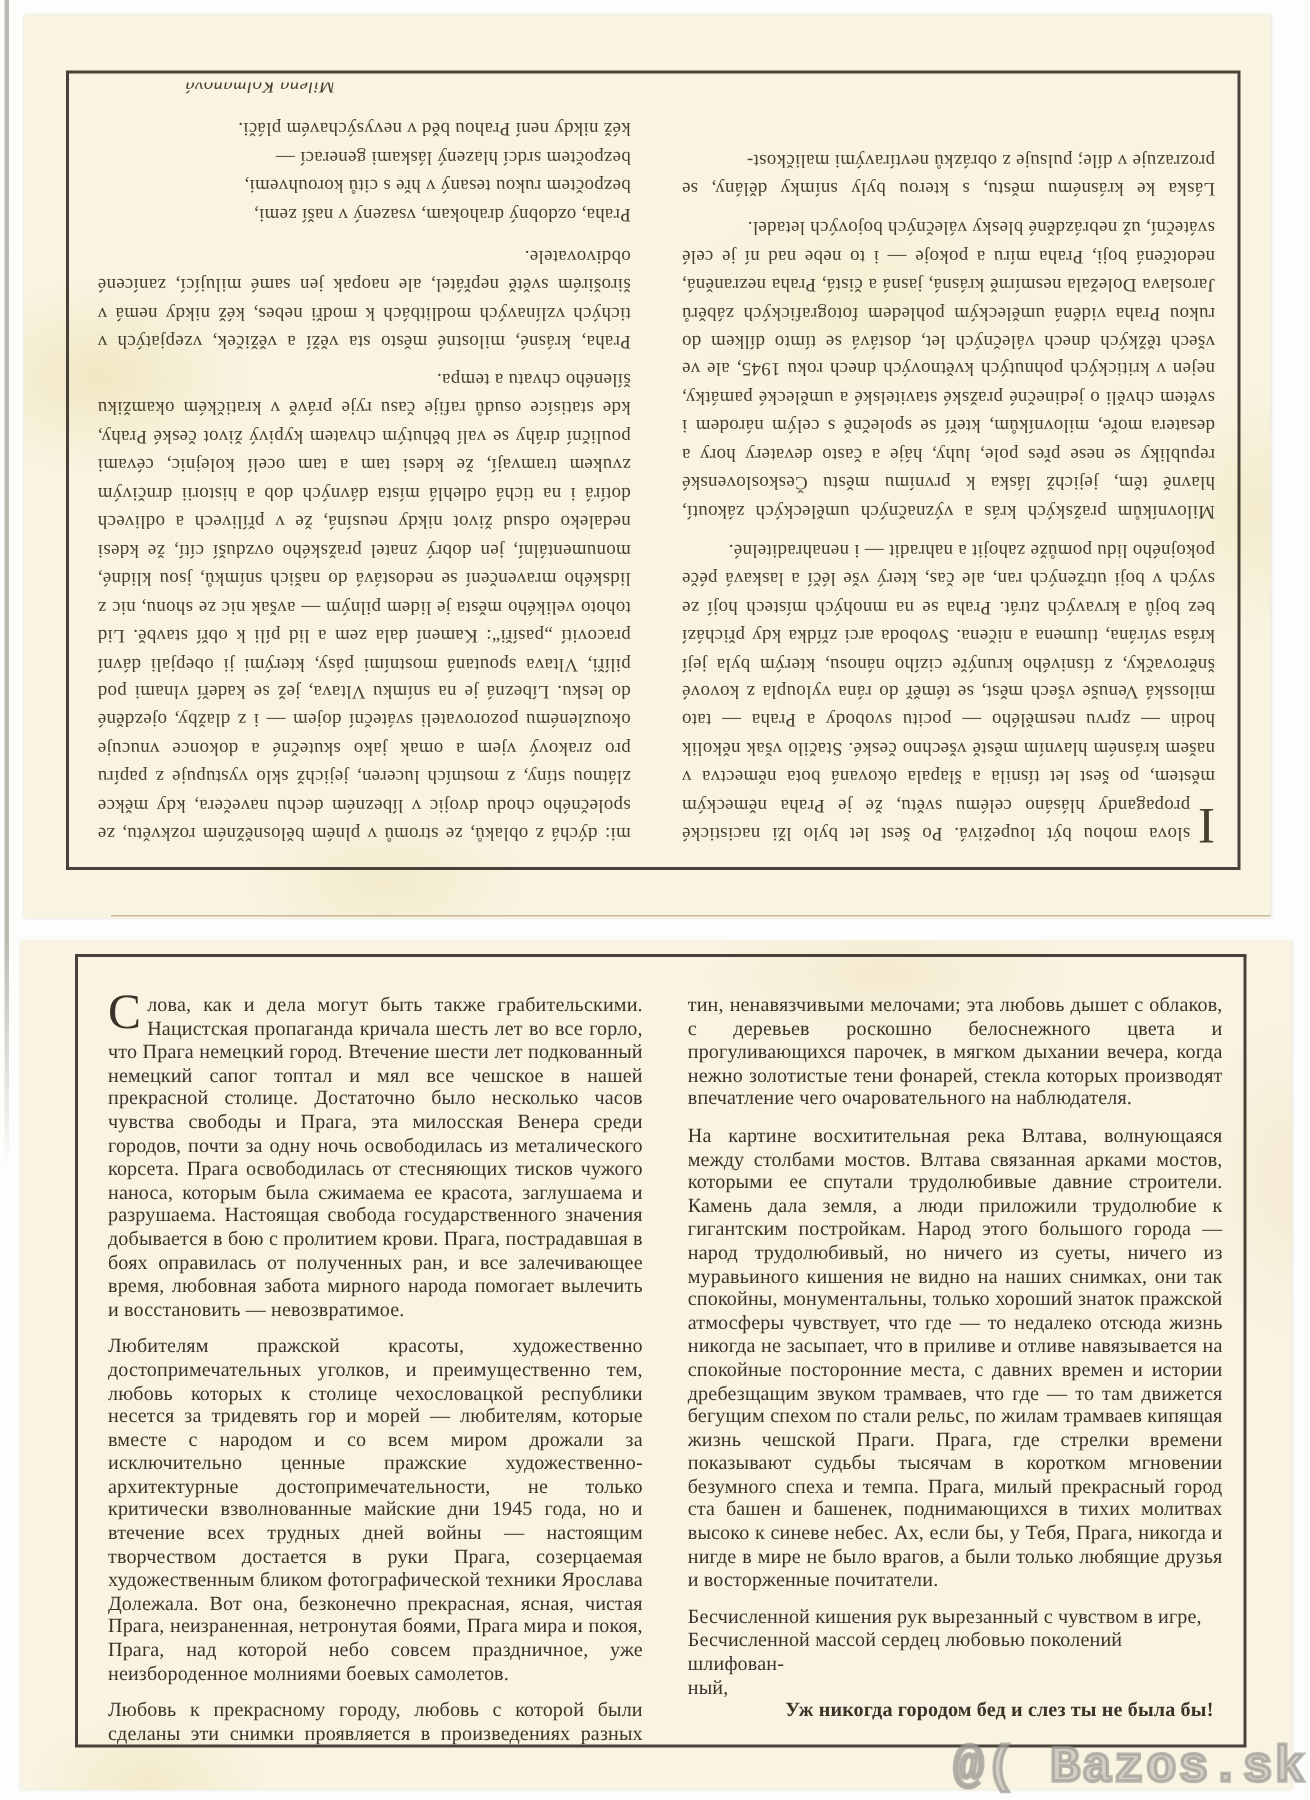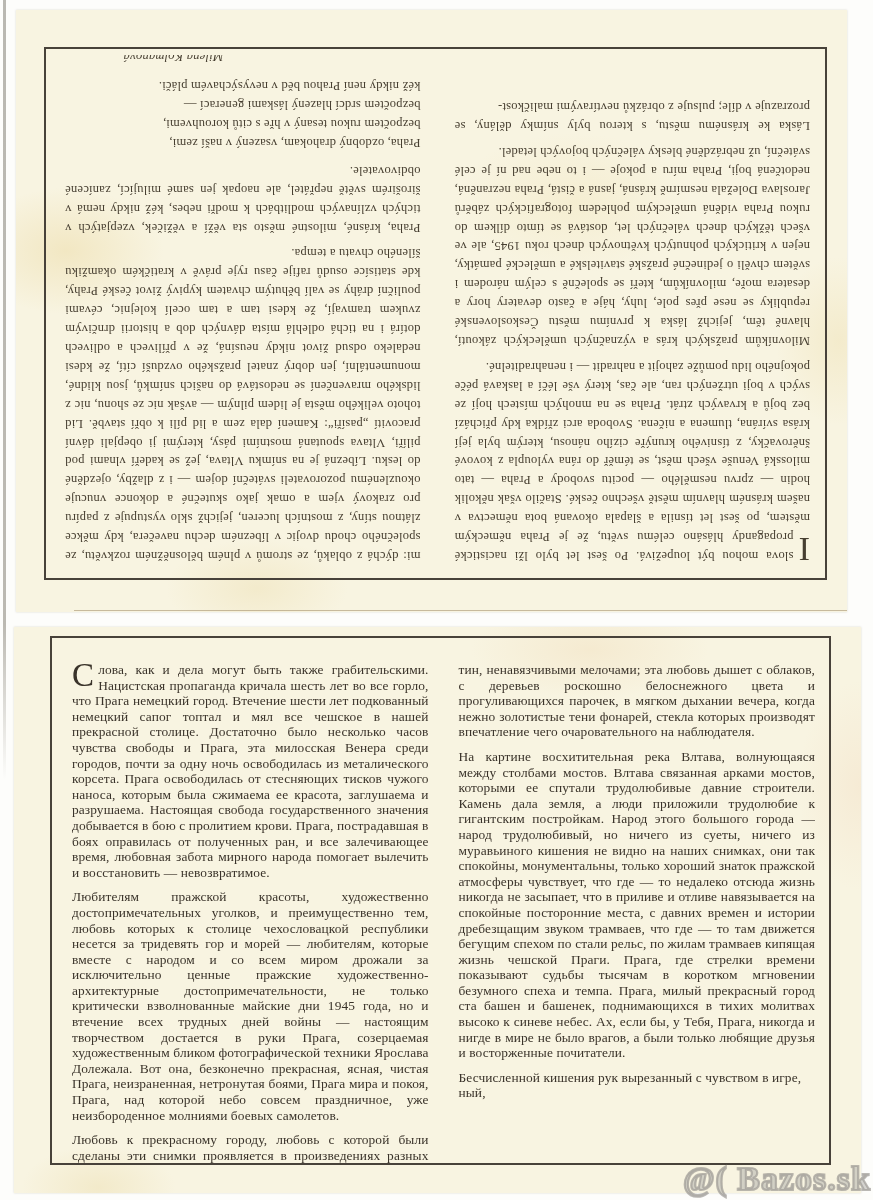--- a/index.html
+++ b/index.html
@@ -54,21 +54,21 @@
   .dropcap-ru{float:left;font-size:33px;line-height:24px;padding:1px 4px 0 0;}
   .verse{margin-top:9px;}
   .verse .vl{text-align:left;}
   .ru-verse .vl:nth-child(4){text-align:right;padding-right:6px;font-weight:bold;}
   .ru-verse .vl:nth-child(5){margin-top:5px;}
   .signature{margin-top:10px;}
   .cz-sig{font-style:italic;text-align:right;padding-right:55px;}
   
   .watermark{
     position:absolute;right:2px;bottom:2px;z-index:5;
-    font-family:Liberation Serif, serif;font-weight:bold;
+    font-family:Liberation Mono, monospace;font-weight:bold;
     font-size:34px;letter-spacing:1px;
     color:rgba(250,250,246,.22);
     -webkit-text-stroke:2.2px rgba(148,146,140,.62);
     text-shadow:0 0 1px rgba(150,148,142,.5);
     white-space:nowrap;
   }
 </style>
 </head>
 <body>
 
@@ -105,21 +105,23 @@
       <div class="col">
         <p><span class="dropcap-ru">С</span><span>лова, как и дела могут быть также грабительскими. Нацистская пропаганда кричала шесть лет во все горло, что Прага немецкий город. Втечение шести лет подкованный немецкий сапог топтал и мял все чешское в нашей прекрасной столице. Достаточно было несколько часов чувства свободы и Прага, эта милосская Венера среди городов, почти за одну ночь освободилась из металического корсета. Прага освободилась от стесняющих тисков чужого наноса, которым была сжимаема ее красота, заглушаема и разрушаема. Настоящая свобода государственного значения добывается в бою с пролитием крови. Прага, пострадавшая в боях оправилась от полученных ран, и все залечивающее время, любовная забота мирного народа помогает вылечить и восстановить — невозвратимое.</span></p>
         <p>Любителям пражской красоты, художественно достопримечательных уголков, и преимущественно тем, любовь которых к столице чехословацкой республики несется за тридевять гор и морей — любителям, которые вместе с народом и со всем миром дрожали за исключительно ценные пражские художественно-архитектурные достопримечательности, не только критически взволнованные майские дни 1945 года, но и втечение всех трудных дней войны — настоящим творчеством достается в руки Прага, созерцаемая художественным бликом фотографической техники Ярослава Долежала. Вот она, безконечно прекрасная, ясная, чистая Прага, неизраненная, нетронутая боями, Прага мира и покоя, Прага, над которой небо совсем праздничное, уже неизбороденное молниями боевых самолетов.</p>
         <p>Любовь к прекрасному городу, любовь с которой были сделаны эти снимки проявляется в произведениях разных кар-</p>
       </div>
       <div class="col">
         <p>тин, ненавязчивыми мелочами; эта любовь дышет с облаков, с деревьев роскошно белоснежного цвета и прогуливающихся парочек, в мягком дыхании вечера, когда нежно золотистые тени фонарей, стекла которых производят впечатление чего очаровательного на наблюдателя.</p>
         <p>На картине восхитительная река Влтава, волнующаяся между столбами мостов. Влтава связанная арками мостов, которыми ее спутали трудолюбивые давние строители. Камень дала земля, а люди приложили трудолюбие к гигантским постройкам. Народ этого большого города — народ трудолюбивый, но ничего из суеты, ничего из муравьиного кишения не видно на наших снимках, они так спокойны, монументальны, только хороший знаток пражской атмосферы чувствует, что где — то недалеко отсюда жизнь никогда не засыпает, что в приливе и отливе навязывается на спокойные посторонние места, с давних времен и истории дребезщащим звуком трамваев, что где — то там движется бегущим спехом по стали рельс, по жилам трамваев кипящая жизнь чешской Праги. Прага, где стрелки времени показывают судьбы тысячам в коротком мгновении безумного спеха и темпа. Прага, милый прекрасный город ста башен и башенек, поднимающихся в тихих молитвах высоко к синеве небес. Ах, если бы, у Тебя, Прага, никогда и нигде в мире не было врагов, а были только любящие друзья и восторженные почитатели.</p>
         <div class="verse ru-verse">
           <div class="vl">Бесчисленной кишения рук вырезанный с чувством в игре,</div>
+          <div class="vl">Бесчисленной массой сердец любовью поколений шлифован-</div>
           <div class="vl">ный,</div>
+          <div class="vl">Уж никогда городом бед и слез ты не была бы!</div>
         </div>
 
       </div>
     </div>
   </section>
 
   <div class="watermark">@( Bazos.sk</div>
 </div>
 
 </body></html>

